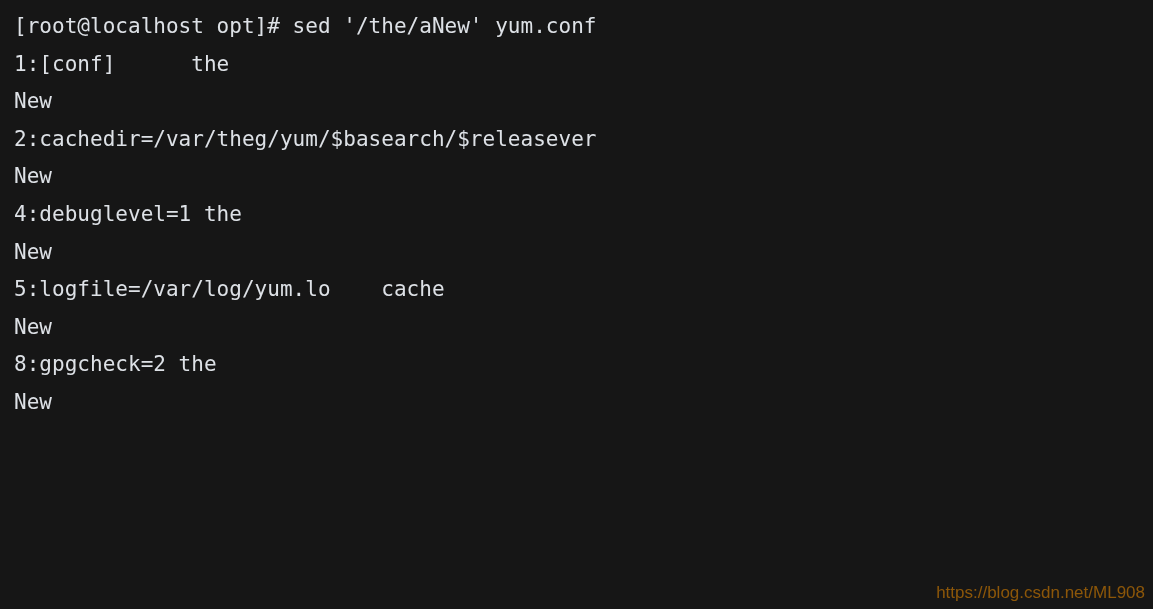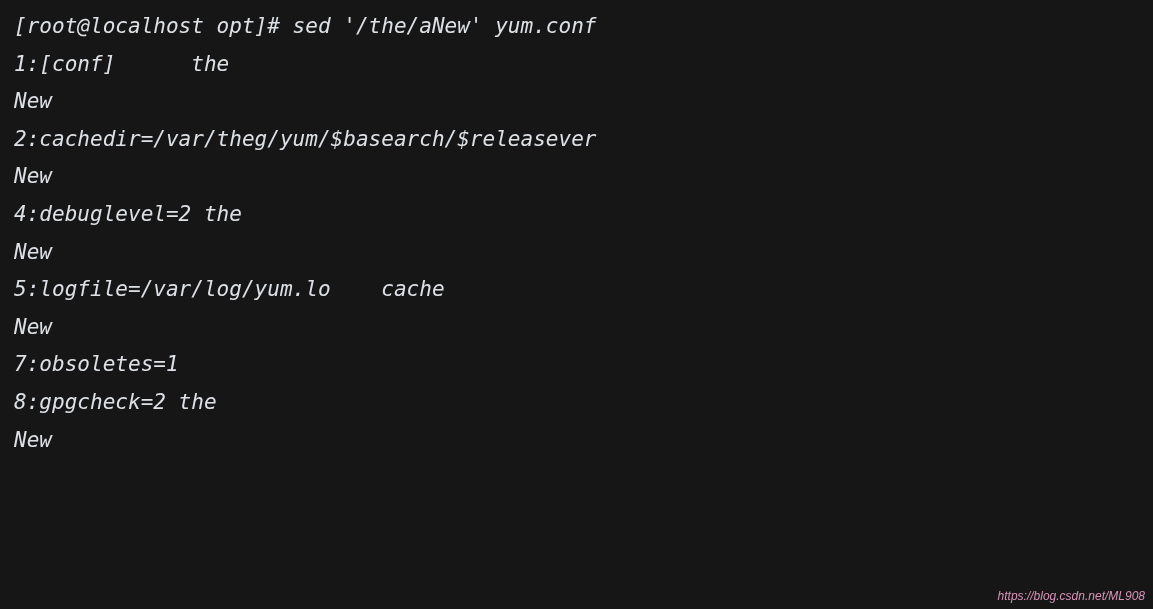--- a/index.html
+++ b/index.html
@@ -7,21 +7,20 @@
     padding: 0;
     background: #0d0d0d;
   }
   #terminal {
     position: relative;
     width: 1153px;
     height: 609px;
     background: #161616;
     overflow: hidden;
     box-sizing: border-box;
-    font-style: italic;
   }
   .term-body {
     position: absolute;
     left: 0;
     top: 0;
     padding: 8px 0 0 14px;
     box-sizing: border-box;
     width: 100%;
   }
   .term-line {
@@ -32,39 +31,38 @@
     color: #dde1e6;
     white-space: pre;
     letter-spacing: 0.02px;
     -webkit-font-smoothing: antialiased;
   }
   .watermark {
     position: absolute;
     right: 8px;
     bottom: 6px;
     font-family: "Liberation Sans", "DejaVu Sans", sans-serif;
-    font-size: 12px;
-    color: #f9a8d4;
+    font-size: 17px;
+    color: #a16207;
     opacity: 0.85;
     white-space: pre;
     user-select: none;
   }
 </style>
 </head>
 <body>
 
 <div id="terminal">
   <div class="term-body">
     <div class="term-line">[root@localhost opt]# sed '/the/aNew' yum.conf</div>
     <div class="term-line">1:[conf]      the</div>
     <div class="term-line">New</div>
     <div class="term-line">2:cachedir=/var/theg/yum/$basearch/$releasever</div>
     <div class="term-line">New</div>
-    <div class="term-line">4:debuglevel=2 the</div>
+    <div class="term-line">4:debuglevel=1 the</div>
     <div class="term-line">New</div>
     <div class="term-line">5:logfile=/var/log/yum.lo    cache</div>
     <div class="term-line">New</div>
-    <div class="term-line">7:obsoletes=1</div>
     <div class="term-line">8:gpgcheck=2 the</div>
     <div class="term-line">New</div>
   </div>
   <div class="watermark">https://blog.csdn.net/ML908</div>
 </div>
 
 </body></html>

